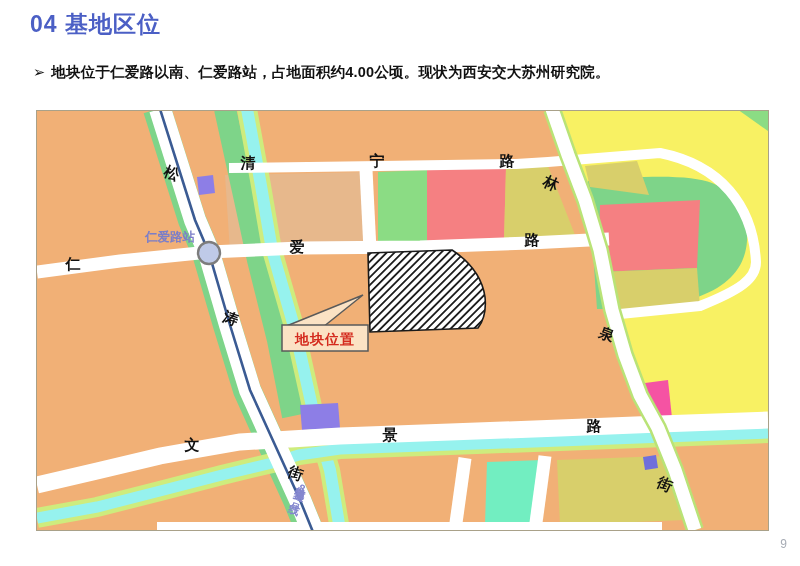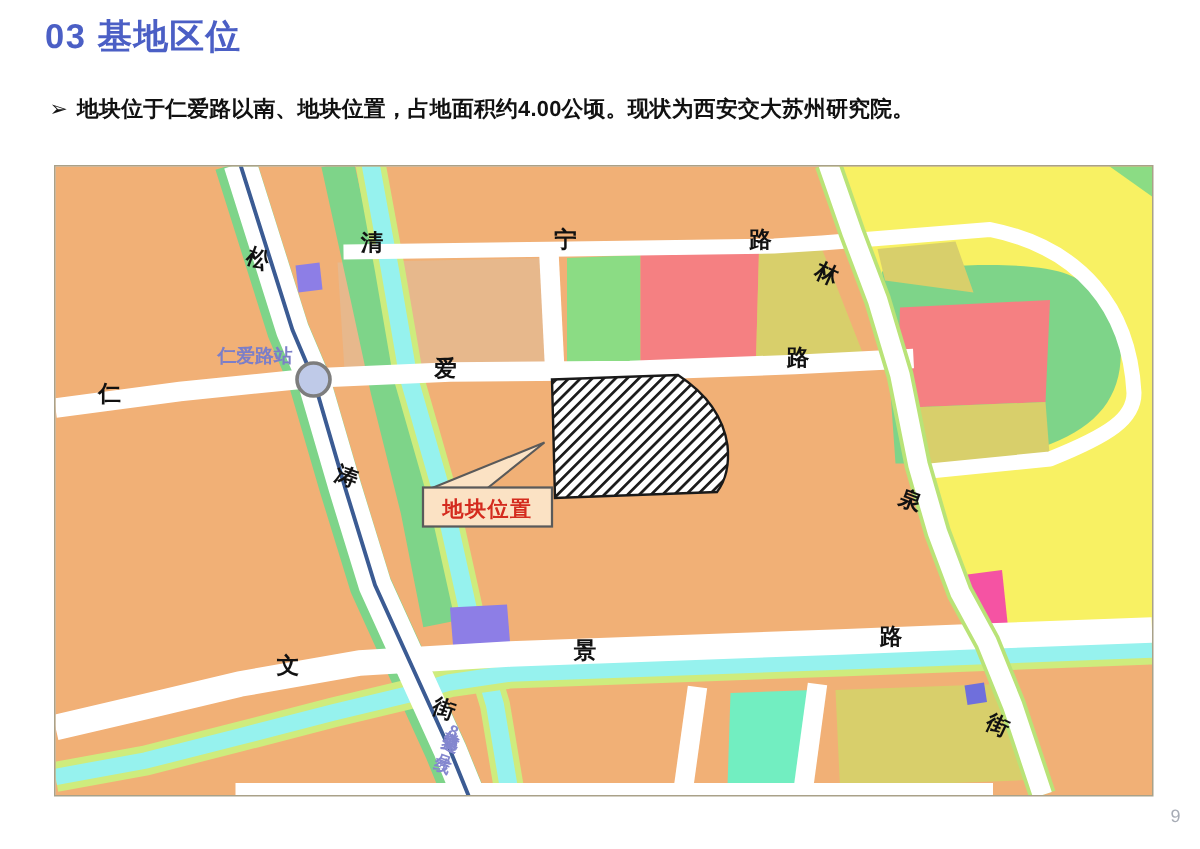--- a/index.html
+++ b/index.html
@@ -31,24 +31,24 @@
   .page-number{
     position:absolute;right:13px;top:537px;font-size:12px;color:#A7ACB5;
   }
   svg text.street{font-size:15px;font-weight:bold;fill:#111;}
   svg text.station{font-size:12.5px;font-weight:bold;fill:#7B7EC8;}
   svg text.callout{font-size:14px;font-weight:bold;fill:#D42B1E;letter-spacing:1px;}
 </style>
 </head>
 <body>
 
-<div class="slide-title">03 基地区位</div>
+<div class="slide-title">04 基地区位</div>
 
 <div class="bullet-line">
-  <span class="marker">➢</span><span>地块位于仁爱路以南、地块位置，占地面积约4.00公顷。现状为西安交大苏州研究院。</span>
+  <span class="marker">➢</span><span>地块位于仁爱路以南、仁爱路站，占地面积约4.00公顷。现状为西安交大苏州研究院。</span>
 </div>
 
 <div class="map-frame">
   <svg viewBox="0 0 731 419">
     <defs>
       <pattern id="hatch" patternUnits="userSpaceOnUse" width="5.5" height="5.5" patternTransform="rotate(45)">
         <rect width="5.5" height="5.5" fill="#ffffff"></rect>
         <rect width="1.8" height="5.5" fill="#1a1a1a"></rect>
       </pattern>
     </defs>

